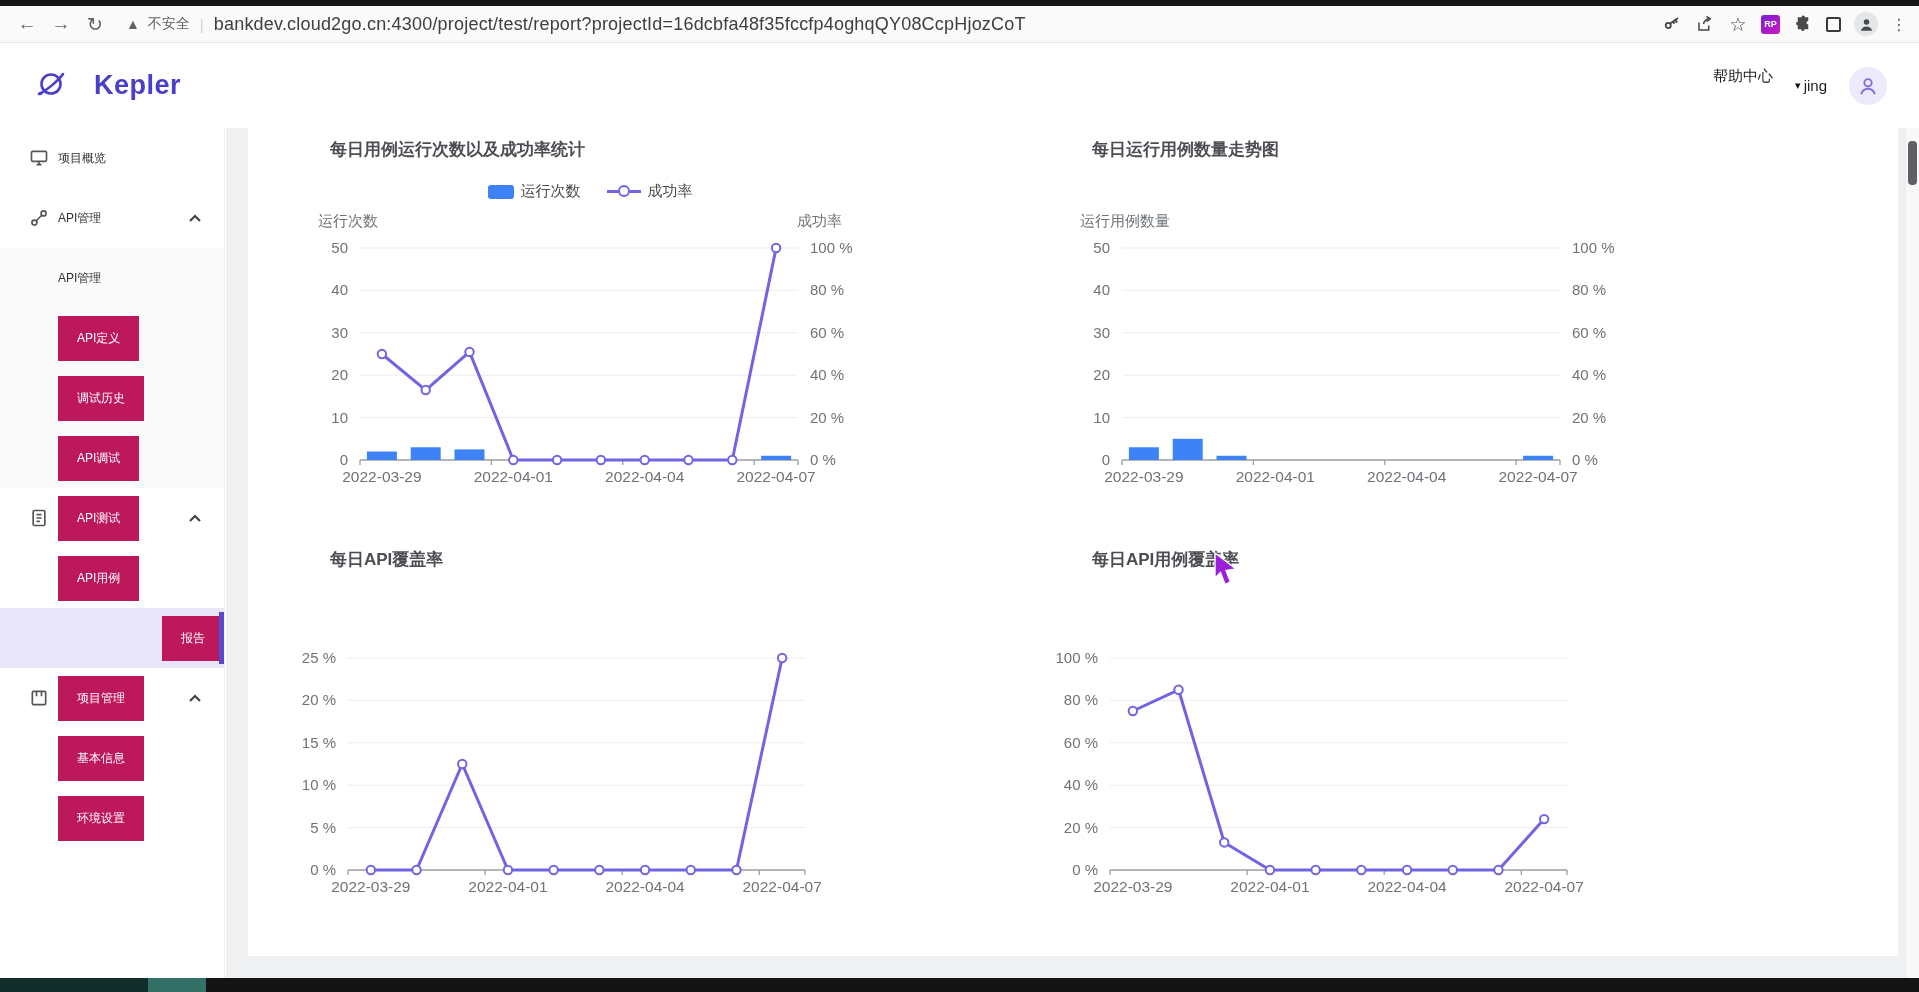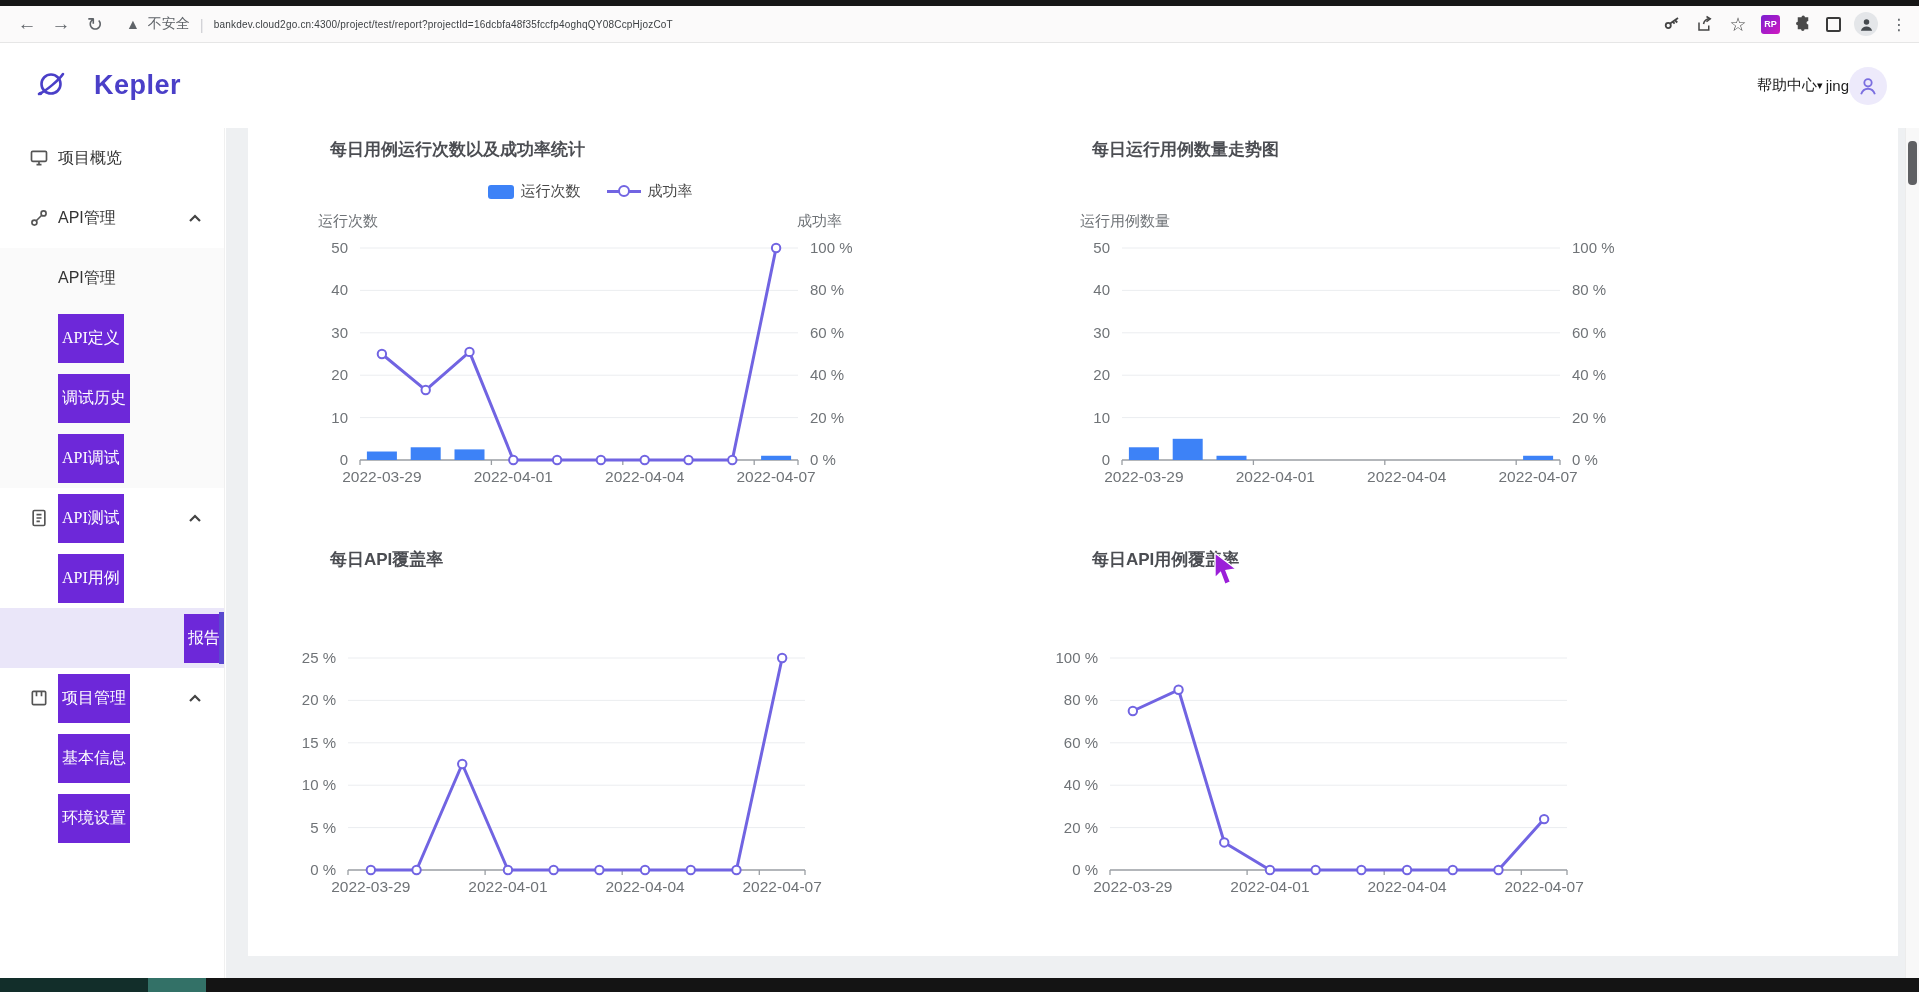--- a/index.html
+++ b/index.html
@@ -8,51 +8,51 @@
 
   
   .top-dark { position:absolute; left:0; top:0; width:1919px; height:6px; background:#161616; z-index:30; }
   .chrome { position:absolute; left:0; top:6px; width:1919px; height:37px; background:#fbfafa;
     border-bottom:1px solid #e6e6e6; display:flex; align-items:center; z-index:25; }
   .nav-btn { color:#5f6368; font-size:19px; width:34px; text-align:center; cursor:default; }
   .addr { display:flex; align-items:center; gap:8px; margin-left:14px; flex:1; min-width:0; }
   .warn { color:#5f6368; font-size:14px; }
   .sec-label { color:#5f6368; font-size:14px; }
   .addr-sep { color:#d0d0d4; font-size:15px; margin:0 2px; }
-  .url-text { color:#3c4043; font-size:10px; letter-spacing:.2px; white-space:nowrap; overflow:hidden; }
+  .url-text { color:#3c4043; font-size:18px; letter-spacing:.2px; white-space:nowrap; overflow:hidden; }
   .chrome-right { display:flex; align-items:center; gap:13px; padding:0 12px 0 18px; }
   .ci { width:20px; height:20px; display:flex; align-items:center; justify-content:center; color:#444; }
   .rp-box { width:19px; height:19px; border-radius:3px;
     background:linear-gradient(135deg,#7a1fd0,#d018c0); color:#fff; font-size:9px; font-weight:bold;
     display:flex; align-items:center; justify-content:center; }
   .sq-icon { width:15px; height:15px; border:2.5px solid #3a3a3a; border-radius:2px; }
   .chrome-avatar { width:24px; height:24px; border-radius:50%; background:#e4e6e9; display:flex; align-items:center; justify-content:center; }
   .dots { color:#5f6368; font-size:16px; }
 
   
   .app-header { position:absolute; left:0; top:43px; width:1919px; height:85px; background:#fff;
     display:flex; align-items:center; z-index:20; }
   .brand { display:flex; align-items:center; gap:26px; margin-left:34px; }
   .brand-name { color:#4a3fc8; font-size:27px; font-weight:bold; letter-spacing:.5px; }
-  .header-right { margin-left:auto; display:flex; align-items:center; margin-right:32px; }
+  .header-right { margin-left:auto; display:flex; gap:22px; margin-right:32px; }
   .help-link { color:#222; font-size:15px; }
   .user-chip { color:#222; font-size:15px; display:flex; align-items:center; gap:3px; }
   .caret { font-size:11px; color:#111; }
   .avatar { width:38px; height:38px; border-radius:50%; background:#edeafb; display:flex; align-items:center; justify-content:center; }
 
   
   .sidebar { position:absolute; left:0; top:128px; width:225px; height:850px; background:#fff;
     border-right:1px solid #f0f0f0; z-index:10; }
-  .sb-row { position:relative; height:60px; display:flex; align-items:center; font-size:16px; color:#333; cursor:pointer; }
+  .sb-row { position:relative; height:60px; display:flex; align-items:center; font-size:12px; color:#333; cursor:pointer; }
   .sb-row.grp-bg { background:#fafafa; }
   .sb-row.active { background:#eae6f9;justify-content:flex-end; }
   .sb-row.active::after { content:""; position:absolute; right:0; top:4px; bottom:4px; width:5px; background:#5a49cf; }
   .sb-icon { position:absolute; left:28px; width:22px; height:22px; display:flex; align-items:center; justify-content:center; color:#555; }
   .sb-label { margin-left:58px; white-space:nowrap; }
-  .sb-label.hl { background:#6d28d9; color:#fff; padding:14px 4px;font-family:Liberation Serif, serif; }
+  .sb-label.hl { background:#be185d; color:#fff; padding:14px 19px; }
   .sb-chevron { position:absolute; right:22px; color:#444; display:flex; }
 
   
   .main { position:absolute; left:226px; top:128px; width:1693px; height:850px; background:#eef0f2; }
   .card { position:absolute; left:22px; top:0; width:1650px; height:828px; background:#fff; }
   .chart { position:absolute; width:660px; height:400px; }
   .chart-title { position:absolute; top:8px; left:70px; font-size:17px; font-weight:600; color:#4b4d52; }
   .legend { position:absolute; top:52px; left:0; width:660px; display:flex; justify-content:center;
     align-items:center; gap:26px; font-size:15px; color:#4a4a4a; }
   .lg-item { display:flex; align-items:center; gap:7px; }

